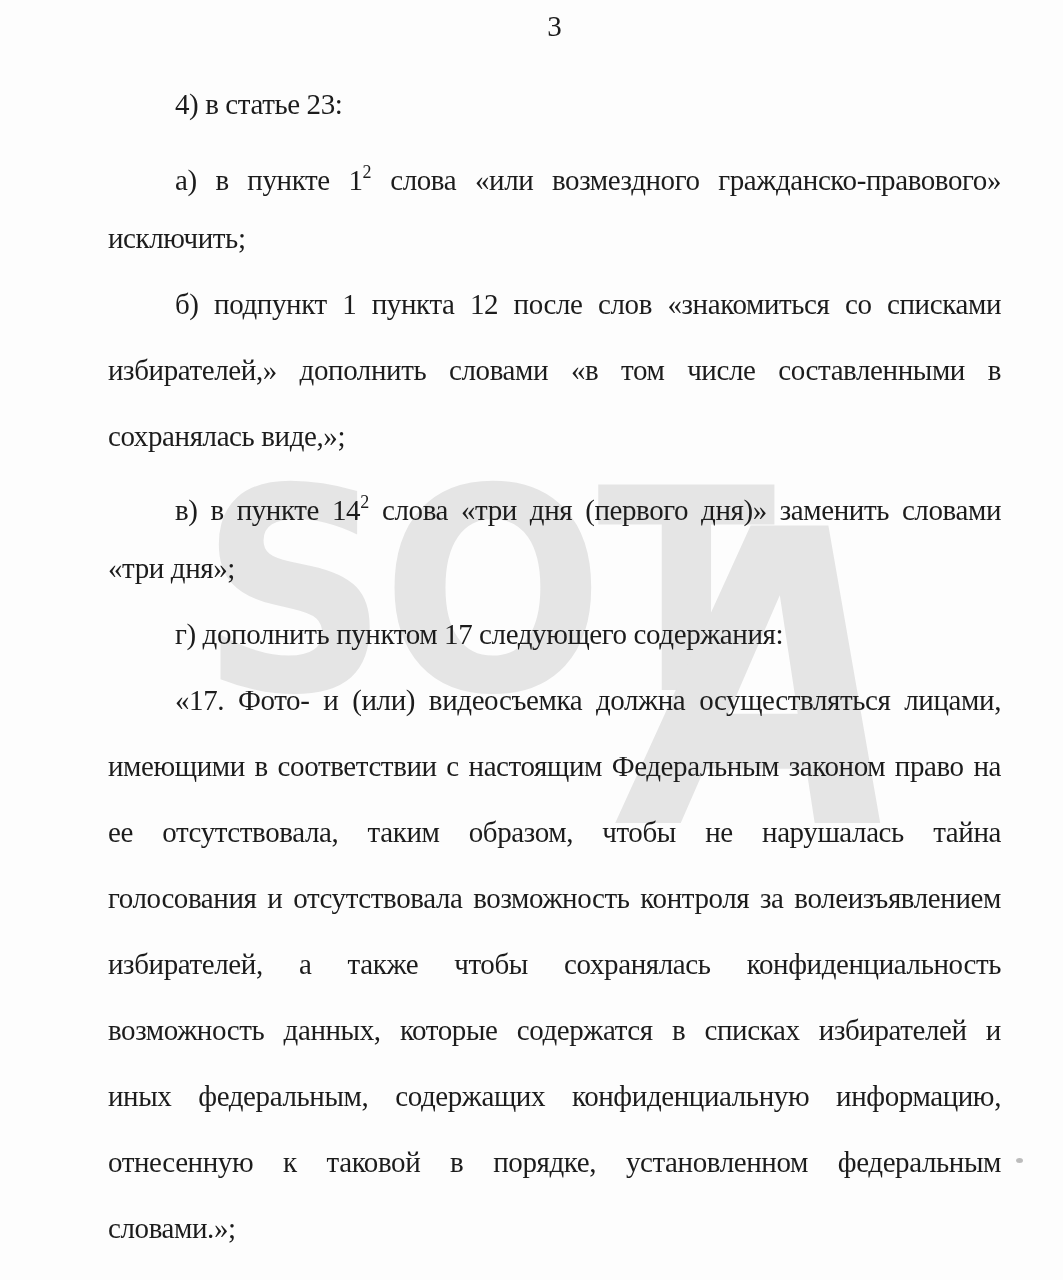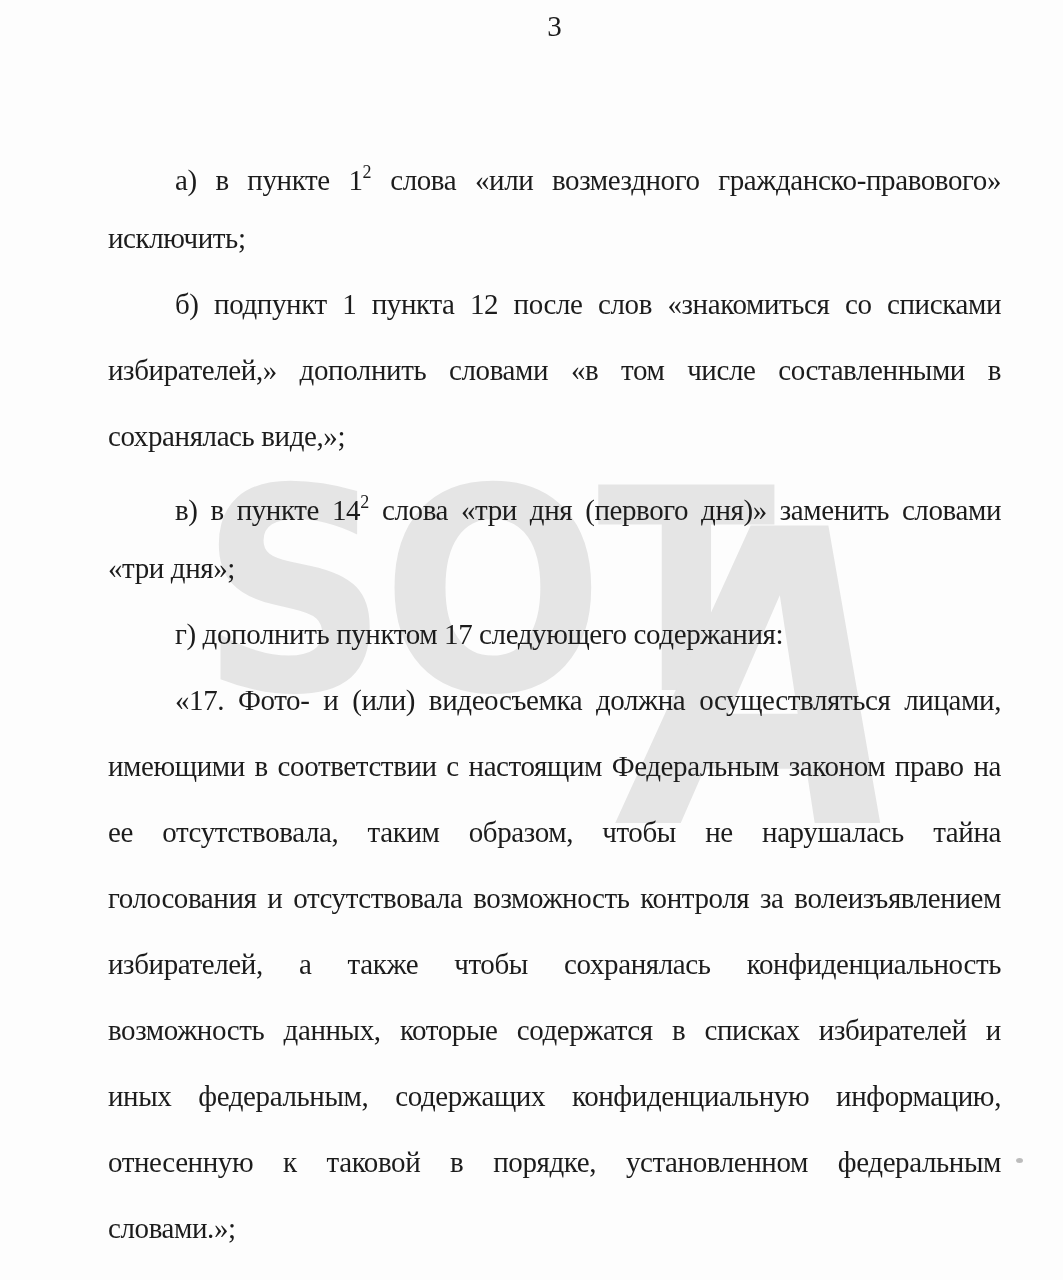--- a/index.html
+++ b/index.html
@@ -70,20 +70,23 @@
 
   <div class="watermark">
     <span class="wm-sot">SOT</span>
     <span class="wm-a">A</span>
   </div>
 
   <div class="content">
 
     <div class="page-number">3</div>
 
+    <div class="line indent" style="top:81px">
+      <span>4) в статье 23:</span>
+    </div>
 
     <div class="line indent justify" style="top:149px">
       <span>а) в пункте 1</span><span class="sup">2</span><span> слова </span><span class="u-blue">«или возмездного гражданско-правового»</span>
     </div>
 
     <div class="line" style="top:215px">
       <span class="u-blue">исключить;</span>
     </div>
 
     <div class="line indent justify" style="top:281px">

